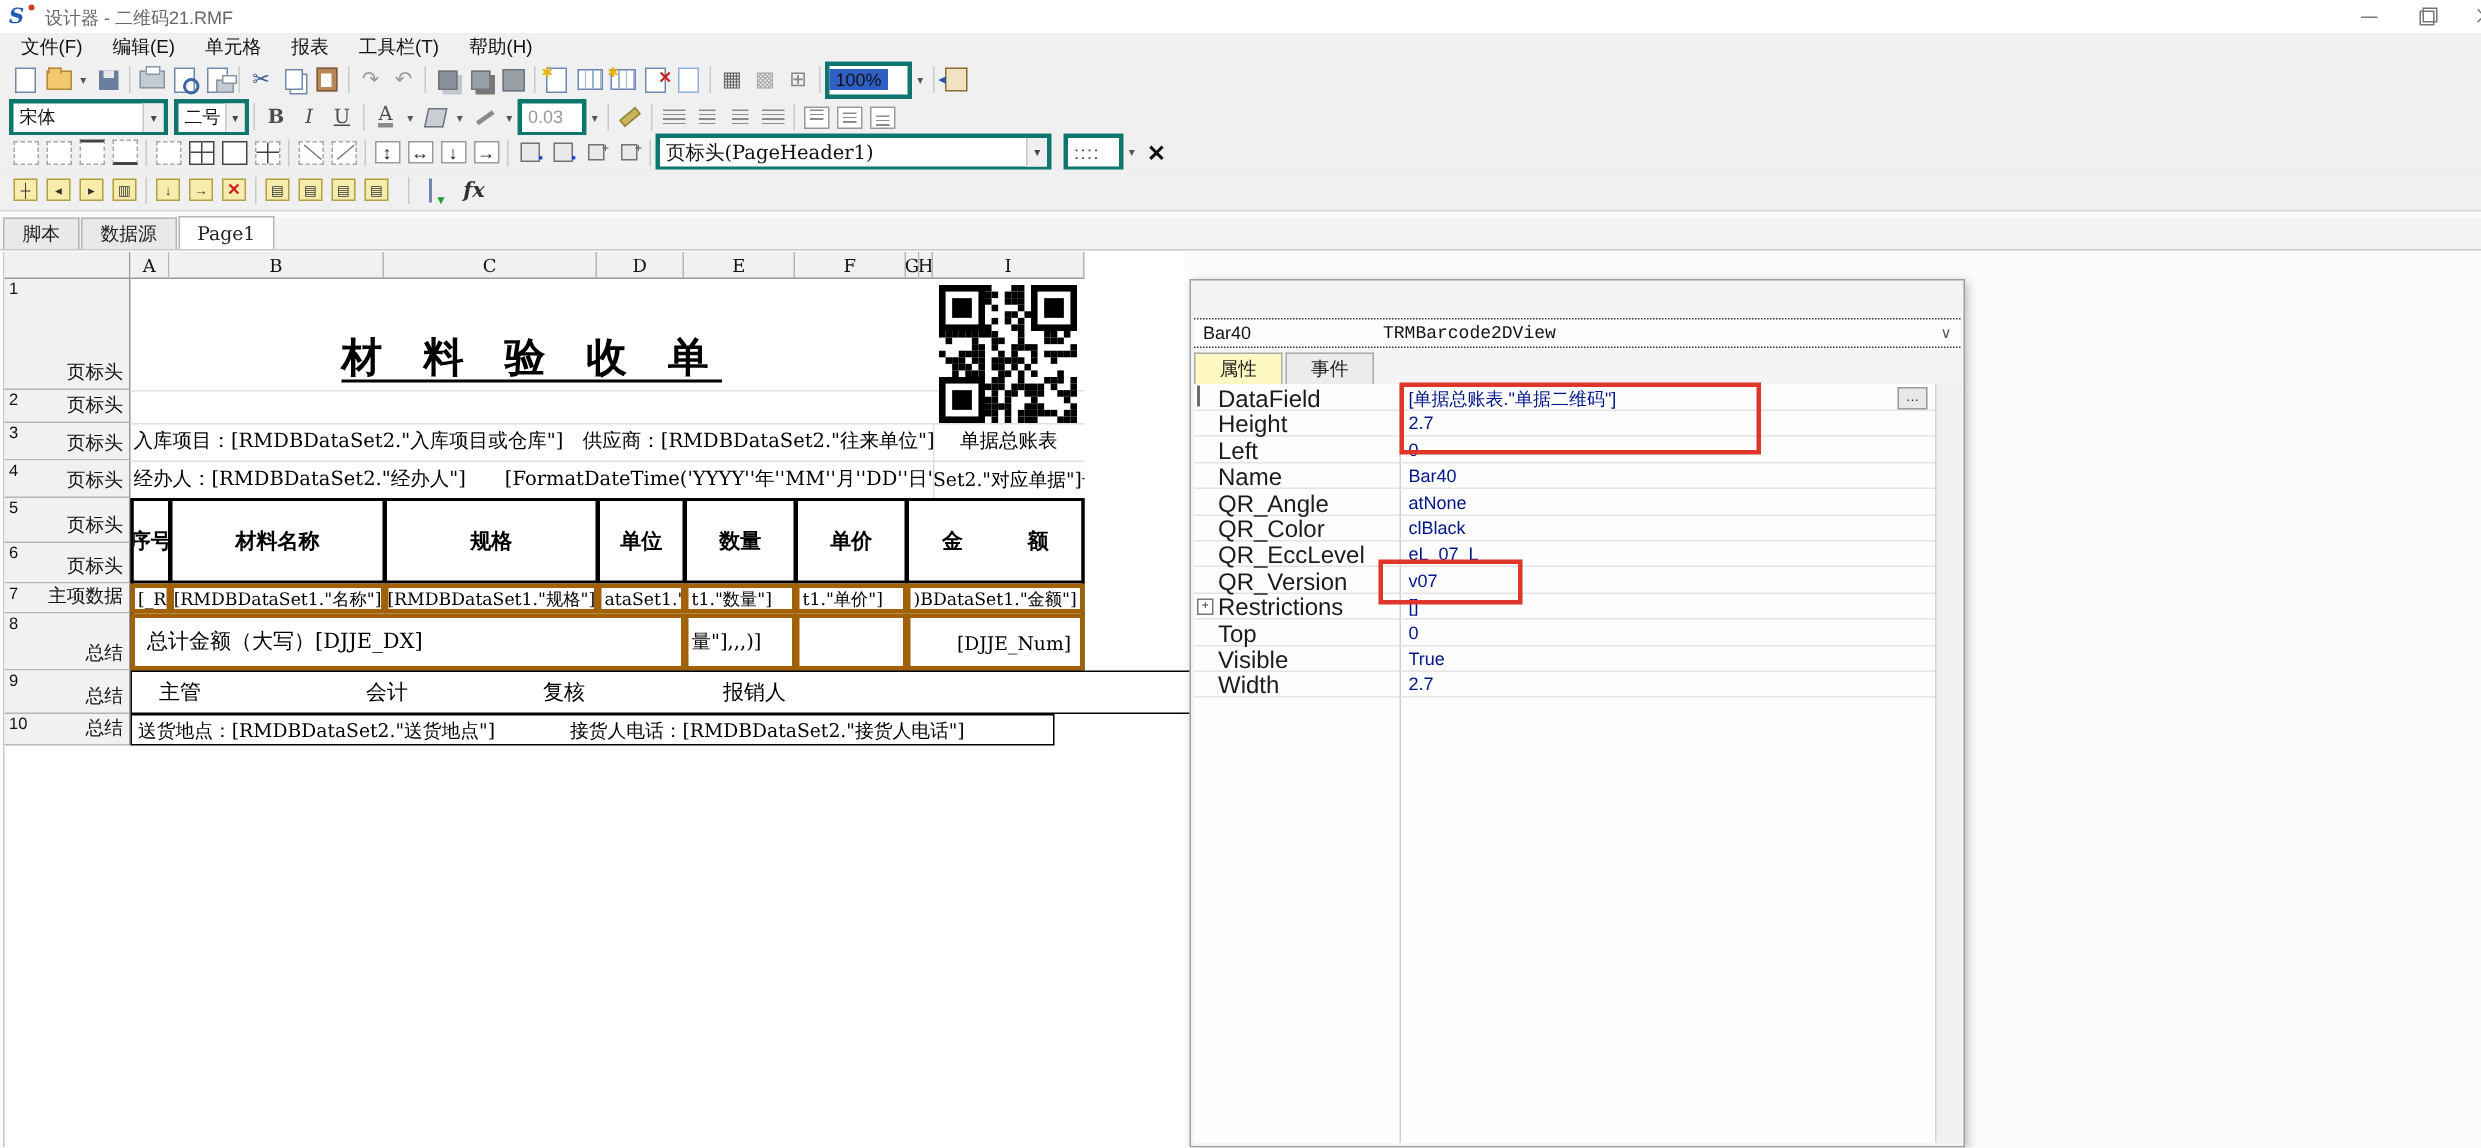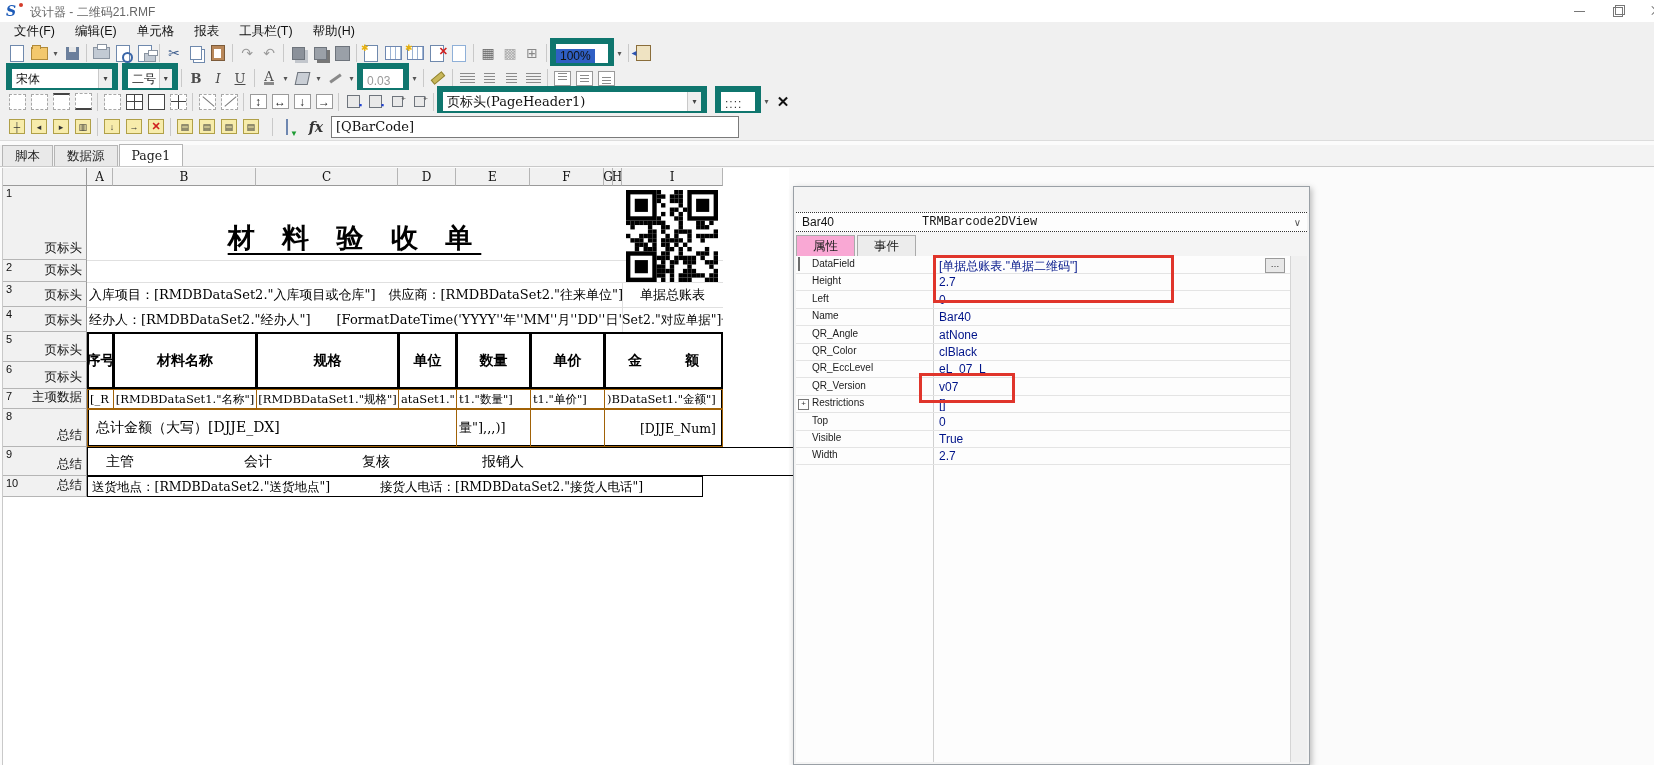--- a/index.html
+++ b/index.html
@@ -45,21 +45,21 @@
   .sh-sq{width:11px;height:11px;background:#9aa0a8;border:1px solid #6e747c;}
   .sh-sq.dark{background:#8b919a;}
   .sh-table{width:15px;height:12px;border:1px solid #6e87b0;background:
       repeating-linear-gradient(to right,#fff 0 4px,#9db4d4 4px 5px),
       repeating-linear-gradient(to bottom,transparent 0 3px,#9db4d4 3px 4px);}
   .sh-door{width:13px;height:14px;background:#efe3c2;border:1px solid #8a6d3b;position:relative;}
   .sh-door::before{content:"◂";position:absolute;left:-5px;top:1px;color:#2a52b0;font-size:10px;}
   .star{position:absolute;left:1px;top:0;color:#e8b10e;font-size:9px;}
   .redx{position:absolute;right:0;top:2px;color:#cf2020;font-weight:bold;font-size:11px;}
   
-  .combo{height:19px;background:#fff;border:6px solid #0f766e;display:flex;align-items:flex-end;flex:none;}
+  .combo{height:19px;background:#fff;border:3px solid #0f766e;display:flex;align-items:center;flex:none;}
   .combo .val{padding:0 4px;white-space:nowrap;overflow:hidden;font-size:12px;color:#111;}
   .combo .btn{width:13px;height:100%;border-left:1px solid #c9c9c9;display:flex;align-items:center;justify-content:center;color:#444;font-size:8px;background:#efefef;}
   .zoomsel{background:#2f5fc4;color:#fff;padding:0 3px;font-size:11px;}
   .fmt{font-family:"DejaVu Serif",serif;font-size:13px;color:#4c4c4c;}
   .lines{width:15px;height:11px;background:repeating-linear-gradient(to bottom,#8b8b8b 0 1px,transparent 1px 3px);}
   .lines.short{width:11px;}
   .vbox{width:15px;height:13px;border:1px solid #9a9a9a;background:#fff;display:flex;align-items:center;justify-content:center;}
   .vbox .lines{width:9px;height:7px;}
   .dash{width:15px;height:14px;border:1px dashed #a8a8a8;position:relative;background:#fff;}
   .dash.solid-b{border-bottom:2px solid #444;}
@@ -85,41 +85,41 @@
   .colhdr,#corner{position:absolute;top:0;height:18px;background:#f1f1f1;border-right:1px solid #b5b5b5;border-bottom:1px solid #9a9a9a;box-sizing:border-box;
     font-family:"DejaVu Serif",serif;font-size:12px;display:flex;align-items:center;justify-content:center;color:#111;overflow:hidden;}
   #corner{left:0;width:84px;border-right:1px solid #9a9a9a;}
   .rowhdr{position:absolute;left:0;width:84px;background:#f1f1f1;border-right:1px solid #9a9a9a;border-bottom:1px solid #b5b5b5;box-sizing:border-box;}
   .rowhdr .num{position:absolute;left:3px;top:1px;font-size:11px;color:#111;}
   .rowhdr .band{position:absolute;right:4px;bottom:2px;font-family:"DejaVu Serif",serif;font-size:12.5px;color:#111;}
   .cell{position:absolute;font-family:"DejaVu Serif",serif;color:#000;overflow:hidden;white-space:nowrap;box-sizing:border-box;}
   .rowline{position:absolute;left:84px;width:636px;height:1px;background:#e0e0e0;}
   #sheet-title{font-size:27px;font-weight:bold;letter-spacing:9px;text-decoration:underline;text-underline-offset:6px;display:flex;align-items:flex-end;justify-content:center;text-align:right;}
   .hdrcell{border:2px solid #000;display:flex;align-items:center;justify-content:center;font-size:14px;font-weight:bold;}
-  .datacell{border:1px solid #a16207;display:flex;align-items:center;font-size:11.5px;padding:0 2px;}
+  .datacell{border:3px solid #a16207;display:flex;align-items:center;font-size:11.5px;padding:0 2px;}
   #qr{position:absolute;}
   #table-frame{position:absolute;border:2px solid #000;box-sizing:border-box;}
 
   
   #inspector{left:793px;top:186px;width:517px;height:579px;background:#f4f4f4;border:1px solid #9aa0a6;box-shadow:2px 2px 6px rgba(0,0,0,.25);box-sizing:border-box;}
   #insp-title{position:absolute;left:0;top:0;width:100%;height:22px;background:#1a3a70;display:flex;align-items:center;}
   #insp-title .t{color:#fff;font-size:12.5px;padding-left:10px;}
   #insp-close{position:absolute;right:4px;top:3px;width:17px;height:16px;background:#d9352b;color:#fff;display:flex;align-items:center;justify-content:center;font-size:12px;font-weight:bold;}
   #insp-combo{position:absolute;left:2px;top:25px;width:511px;height:18px;background:#fdfdfd;border-top:1px dotted #333;border-bottom:1px dotted #333;display:flex;align-items:center;}
   #insp-combo .oname{padding-left:6px;width:120px;font-size:12px;color:#111;}
   #insp-combo .oclass{font-family:Liberation Mono, monospace;font-size:12px;color:#111;}
   #insp-combo .arrow{position:absolute;right:6px;color:#555;font-size:10px;}
   #insp-tabs{position:absolute;left:2px;top:48px;width:511px;height:21px;display:flex;align-items:flex-end;border-bottom:1px solid #aaa;}
   .insp-tab{height:20px;padding:0 16px;display:flex;align-items:center;font-size:12.5px;border:1px solid #aaa;border-bottom:none;background:#ececec;margin-right:2px;color:#222;}
-  .insp-tab.active{background:#f9a8d4;height:21px;margin-bottom:-1px;}
+  .insp-tab.active{background:#fef9c3;height:21px;margin-bottom:-1px;}
   #prop-area{position:absolute;left:2px;top:69px;width:497px;bottom:2px;background:#fdfdfd;}
   #prop-scroll{position:absolute;right:2px;top:69px;width:16px;bottom:2px;background:#f0f0f0;border-left:1px solid #d5d5d5;}
   #prop-divider{position:absolute;left:137px;top:0;bottom:0;width:1px;background:#d0d0d0;}
   .prow{position:absolute;left:0;width:100%;height:18px;border-bottom:1px solid #e4e4e4;box-sizing:border-box;}
-  .prow .pname{position:absolute;left:16px;top:2px;font-size:10px;color:#1b1b1b;}
+  .prow .pname{position:absolute;left:16px;top:2px;font-size:16px;color:#1b1b1b;}
   .prow .pval{position:absolute;left:143px;top:2px;font-size:12px;color:#001489;white-space:nowrap;}
   .prow .expand{position:absolute;left:2px;top:4px;width:9px;height:9px;border:1px solid #777;background:#fff;font-size:8px;line-height:7px;text-align:center;color:#333;}
   .prow .selbar{position:absolute;left:2px;top:1px;width:2px;height:14px;background:#6d6d6d;}
   .prow .ell{position:absolute;right:8px;top:2px;width:18px;height:13px;background:#e8e8e8;border:1px solid #9a9a9a;font-size:9px;line-height:11px;text-align:center;color:#222;}
   .redbox{position:absolute;border:3px solid #e0352b;pointer-events:none;z-index:50;}
 </style>
 </head>
 <body>
 
 <div id="app">
@@ -436,23 +436,20 @@
         <span class="ybox">▤</span>
       </span>
     <span class="sep" style="margin:0 10px"></span>
     <span class="tbi">
         <span class="sh-expr"><span class="t"></span><span class="a">▼</span></span>
       </span>
     <span class="tbi">
         <span class="fxlbl">fx</span>
       </span>
     <span style="width:4px"></span>
-    <div id="formula-box">
-        <span>[QBarCode]</span>
-      </div>
   </div>
 
   <div id="tabstrip" class="abs">
     <div class="sheet-tab">脚本</div>
     <div class="sheet-tab">数据源</div>
     <div class="sheet-tab active">Page1</div>
   </div>
 
   <div id="sheet" class="abs">
     <div id="corner"></div>

